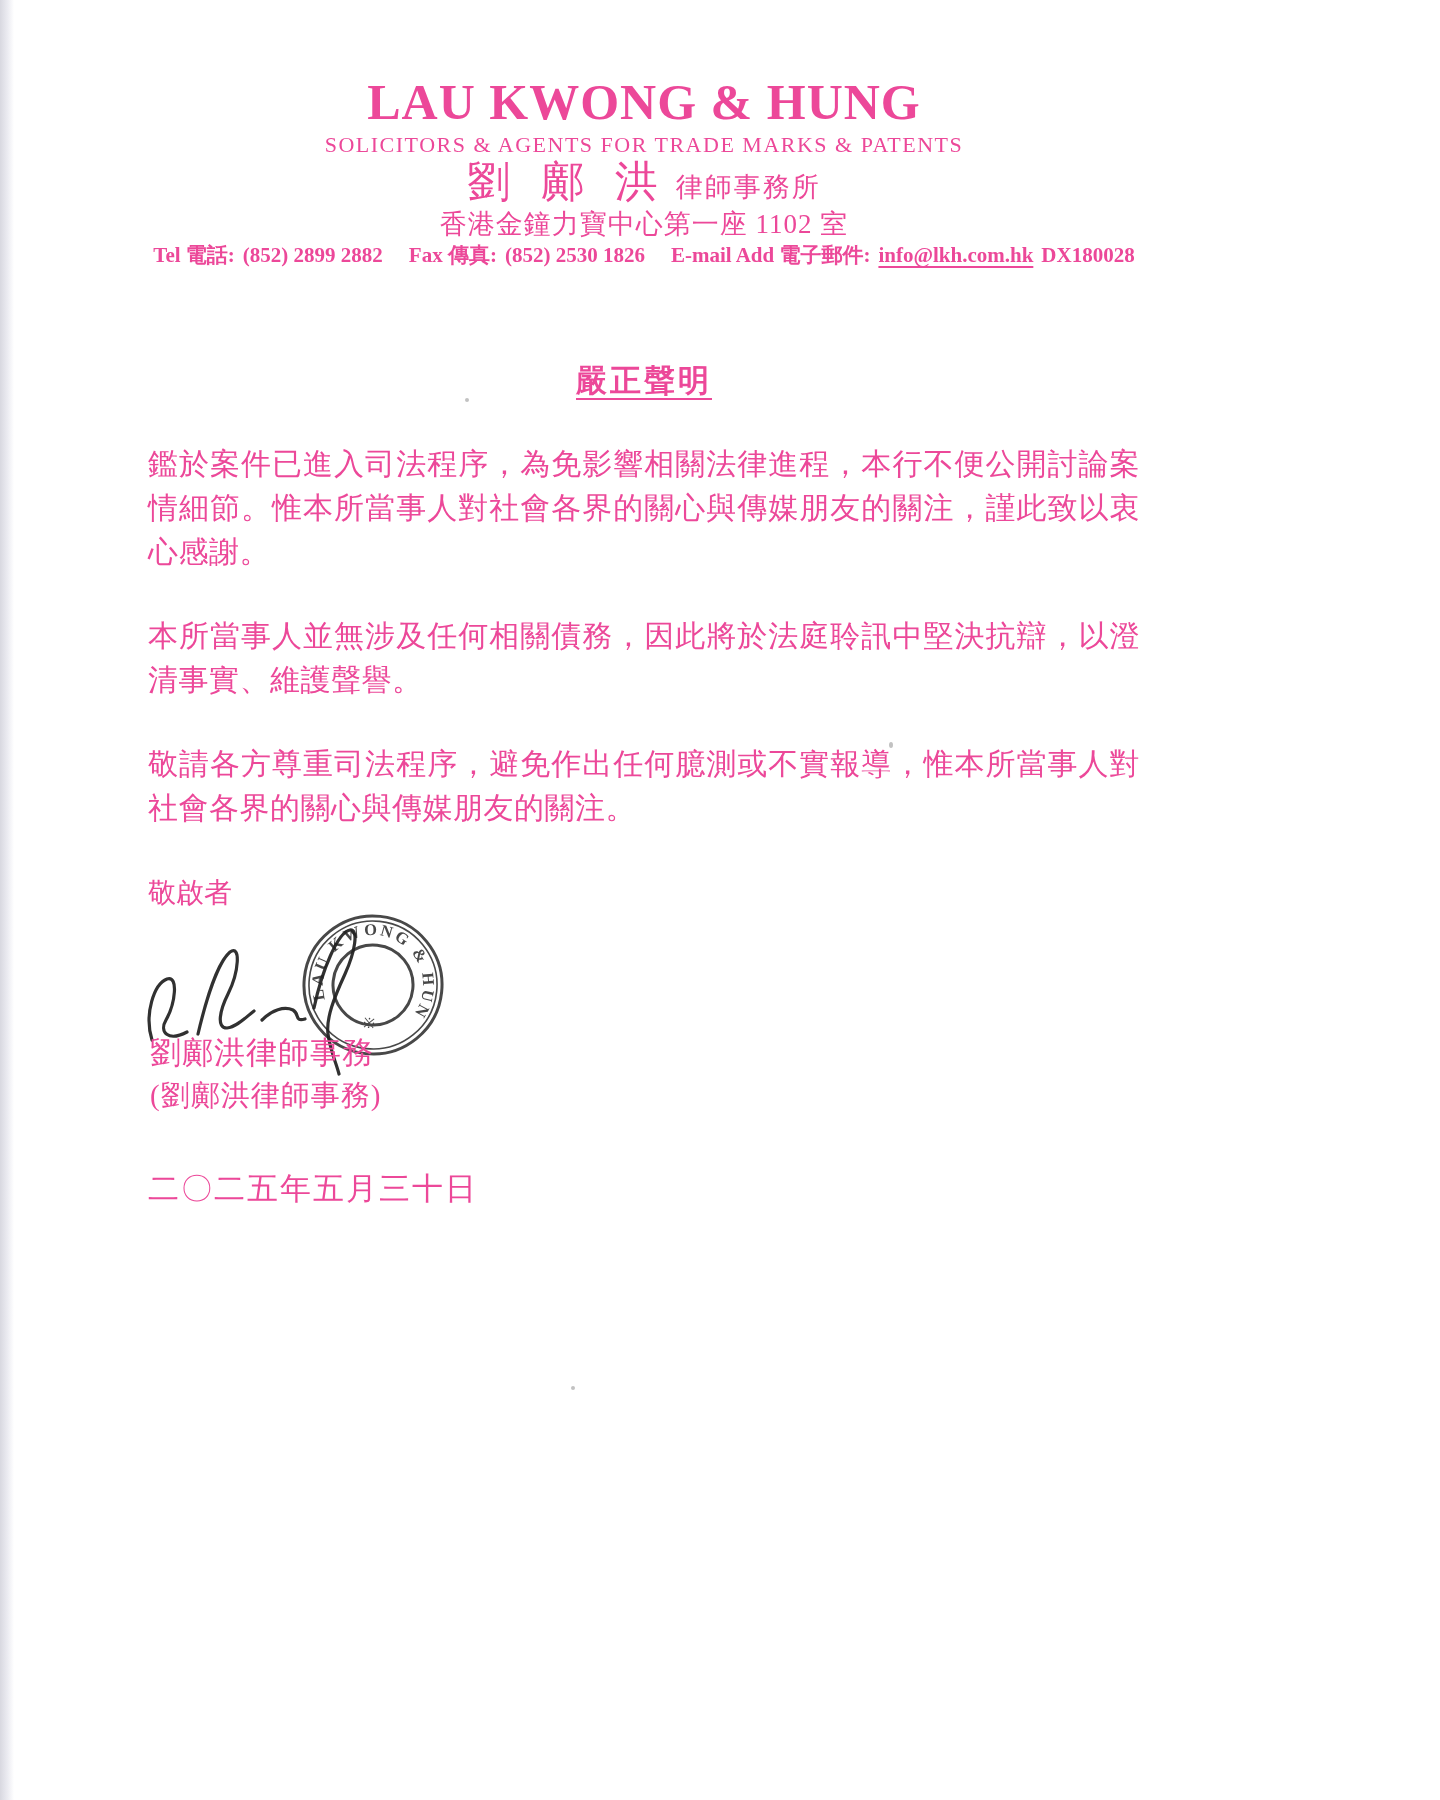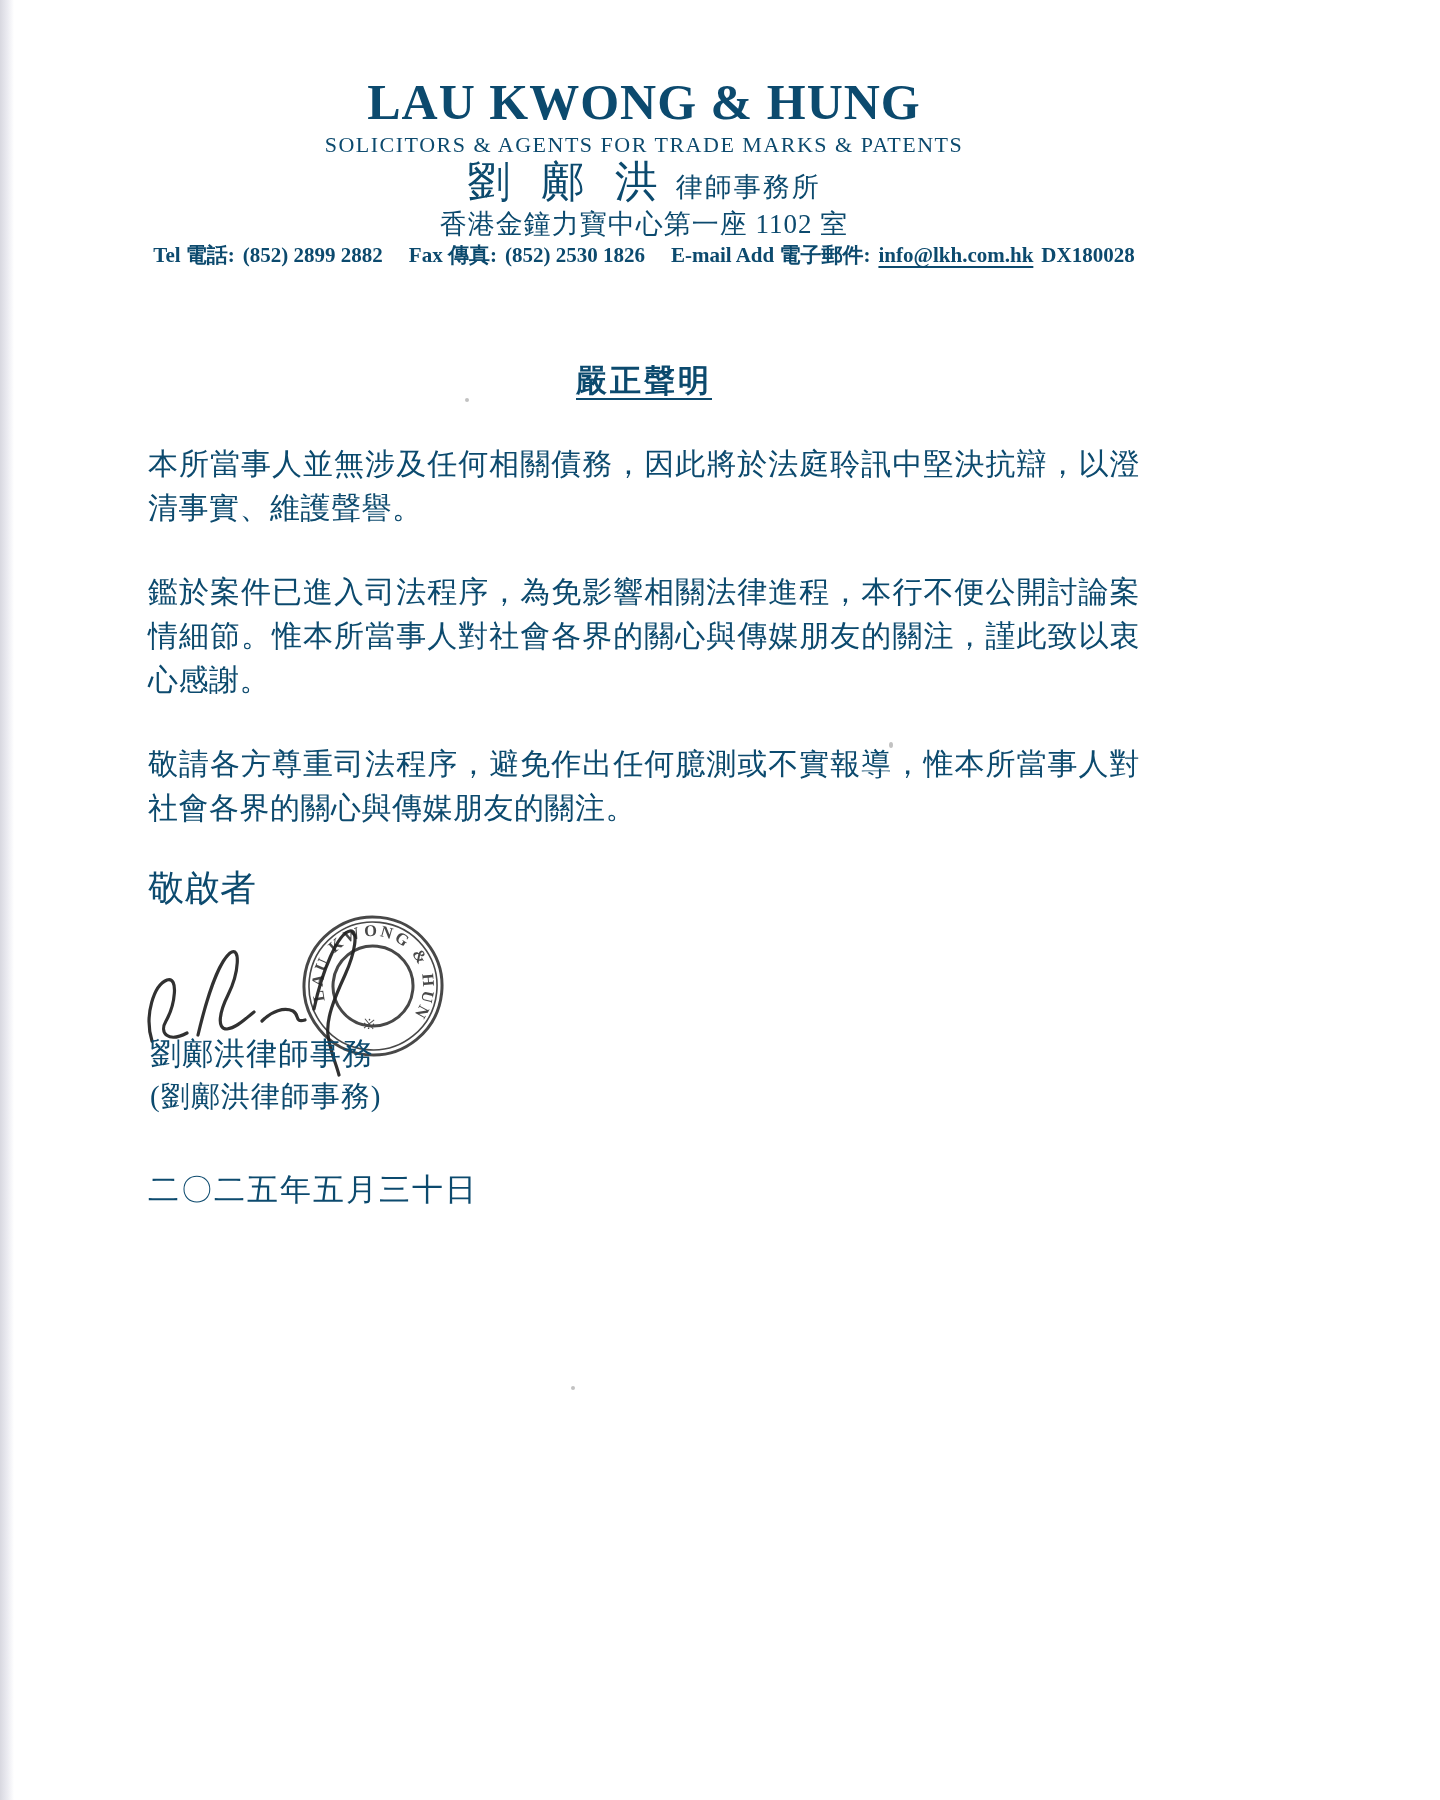--- a/index.html
+++ b/index.html
@@ -1,18 +1,18 @@
 <!DOCTYPE html>
 <html><head>
 <meta charset="utf-8">
 <style>
   html,body{margin:0;padding:0;background:#ffffff;}
   .screenshot{
     position:relative;width:1320px;height:1800px;overflow:hidden;
-    background:#ffffff;color:#0c4a6e;
+    background:#ffffff;color:#ec4899;
     font-family:"Liberation Serif","DejaVu Serif",serif;
   }
   .edge-shadow{
     position:absolute;left:0;top:0;width:14px;height:100%;
     background:linear-gradient(90deg,#d8d8e0 0%,#ececf2 55%,#ffffff 100%);
   }
   .content{position:absolute;left:148px;top:0;width:992px;}
   .letterhead{text-align:center;padding-top:74px;line-height:1.12;}
   .firm-en{font-size:50px;font-weight:bold;letter-spacing:1px;}
   .tagline{font-size:22px;letter-spacing:1.5px;margin-top:3px;font-weight:normal;}
@@ -22,21 +22,21 @@
   .addr-en{font-size:22px;font-weight:bold;margin-top:5px;}
   .addr-zh{font-size:27px;margin-top:3px;letter-spacing:1px;}
   .contact{font-size:21px;font-weight:bold;margin-top:5px;white-space:nowrap;}
   .contact .gap{display:inline-block;width:26px;}
   .contact .small-gap{display:inline-block;width:8px;}
   .email-underline{text-decoration:underline;text-underline-offset:4px;}
   .stmt-title{text-align:center;font-size:31px;font-weight:bold;margin-top:92px;letter-spacing:3px;}
   .stmt-title span{text-decoration:underline;text-underline-offset:7px;text-decoration-thickness:2px;}
   .para{font-size:30px;line-height:44px;text-align:justify;letter-spacing:0.5px;margin-top:40px;}
   .para.first{margin-top:68px;}
-  .closing{font-size:36px;margin-top:34px;}
+  .closing{font-size:28px;margin-top:44px;}
   .sig-block{position:relative;height:250px;margin-top:4px;}
   .signature-svg{position:absolute;left:-6px;top:6px;pointer-events:none;}
   .stamp-svg{position:absolute;left:150px;top:-6px;}
   .signer-name{position:absolute;left:2px;top:116px;font-size:31px;letter-spacing:1px;}
   .signer-behalf{position:absolute;left:2px;top:160px;font-size:29px;letter-spacing:1px;}
   .date-line{font-size:31px;margin-top:2px;letter-spacing:2px;}
   .speck{position:absolute;background:#9a9a9a;border-radius:50%;opacity:.6;}
 </style>
 </head>
 <body>
@@ -55,22 +55,22 @@
       <div class="addr-zh">香港金鐘力寶中心第一座 1102 室</div>
       <div class="contact">
         <span>Tel 電話:</span><span class="small-gap"></span><span>(852) 2899 2882</span><span class="gap"></span><span>Fax 傳真:</span><span class="small-gap"></span><span>(852) 2530 1826</span><span class="gap"></span><span>E-mail Add 電子郵件:</span><span class="small-gap"></span><span class="email-underline">info@lkh.com.hk</span><span class="small-gap"></span><span>DX180028</span>
       </div>
     </div>
 
     <div class="stmt-title">
       <span>嚴正聲明</span>
     </div>
 
+    <p class="para">鑑於案件已進入司法程序，為免影響相關法律進程，本行不便公開討論案情細節。惟本所當事人對社會各界的關心與傳媒朋友的關注，謹此致以衷心感謝。</p>
     <p class="para">本所當事人並無涉及任何相關債務，因此將於法庭聆訊中堅決抗辯，以澄清事實、維護聲譽。</p>
-    <p class="para">鑑於案件已進入司法程序，為免影響相關法律進程，本行不便公開討論案情細節。惟本所當事人對社會各界的關心與傳媒朋友的關注，謹此致以衷心感謝。</p>
     <p class="para">敬請各方尊重司法程序，避免作出任何臆測或不實報導，惟本所當事人對社會各界的關心與傳媒朋友的關注。</p>
 
     <div class="closing">敬啟者</div>
 
     <div class="sig-block">
 
       <svg class="stamp-svg" width="150" height="150" viewBox="0 0 150 150">
         <g transform="rotate(6 75 75)" fill="none" stroke="#2f2f2f" opacity="0.88">
           <circle cx="75" cy="75" r="69" stroke-width="3"></circle>
           <circle cx="75" cy="75" r="64" stroke-width="1.6"></circle>

